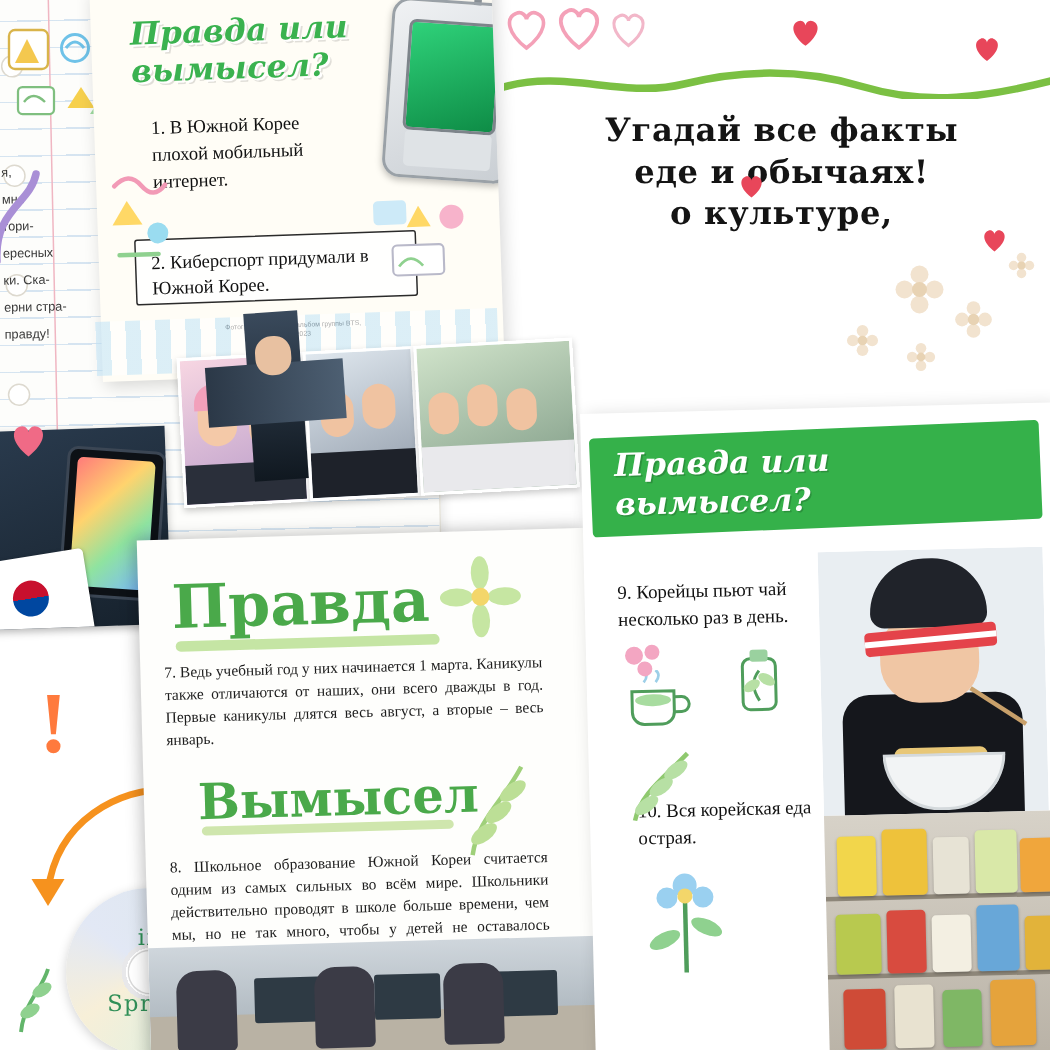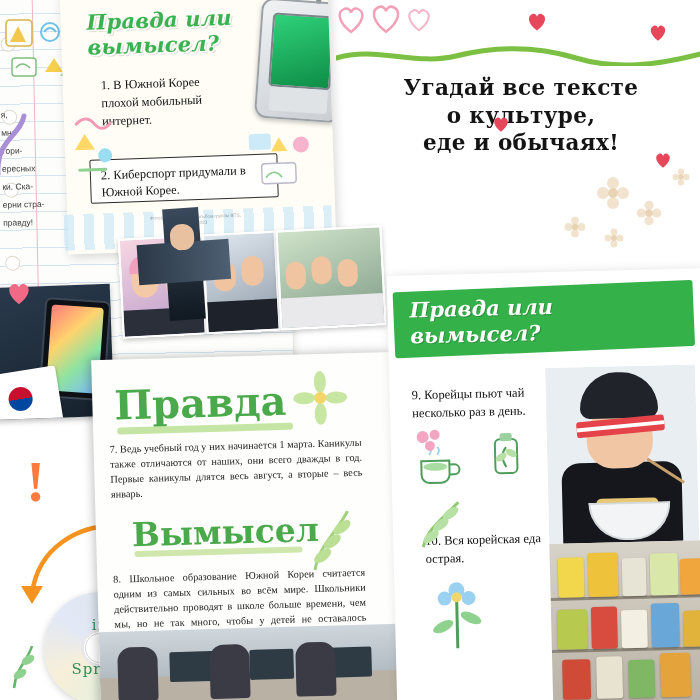--- a/index.html
+++ b/index.html
@@ -420,23 +420,23 @@
     <path d="M8 48 C 10 28, 22 20, 26 6" stroke="#62b56a" stroke-width="2.6" fill="none"></path>
     <ellipse cx="14" cy="34" rx="7" ry="4" fill="#8fd18f" transform="rotate(-30 14 34)"></ellipse>
     <ellipse cx="22" cy="20" rx="7" ry="4" fill="#8fd18f" transform="rotate(-30 22 20)"></ellipse>
   </svg>
 
   <div class="abs top-band"></div>
   <svg class="abs green-wave" viewBox="0 0 372 22" preserveAspectRatio="none">
     <path d="M0 14 C 40 2, 80 22, 120 12 S 200 2, 240 14 S 320 22, 372 8" stroke="#7bc043" stroke-width="5" fill="none" stroke-linecap="round"></path>
   </svg>
   <div class="abs headline">
-    <div>Угадай все тексте</div>
+    <div>Угадай все факты</div>
+    <div>еде и обычаях!</div>
     <div>о культуре,</div>
-    <div>еде и обычаях!</div>
   </div>
 
   <svg class="heart" style="left:336px; top:6px; width:30px;height:28px;" viewBox="0 0 30 28">
       <path d="M15 26 C 2 16, 1 6, 8 3 C 12 1, 15 5, 15 7 C 15 5, 18 1, 22 3 C 29 6, 28 16, 15 26 Z" fill="none" stroke="#f4a1b8" stroke-width="2.4"></path>
     </svg>
   <svg class="heart" style="left:370px; top:4px; width:32px;height:30px;" viewBox="0 0 30 28">
       <path d="M15 26 C 2 16, 1 6, 8 3 C 12 1, 15 5, 15 7 C 15 5, 18 1, 22 3 C 29 6, 28 16, 15 26 Z" fill="none" stroke="#f4a1b8" stroke-width="2.4"></path>
     </svg>
   <svg class="heart" style="left:406px; top:8px; width:26px;height:24px;" viewBox="0 0 30 28">
       <path d="M15 26 C 2 16, 1 6, 8 3 C 12 1, 15 5, 15 7 C 15 5, 18 1, 22 3 C 29 6, 28 16, 15 26 Z" fill="none" stroke="#f2b7c9" stroke-width="2.4"></path>

